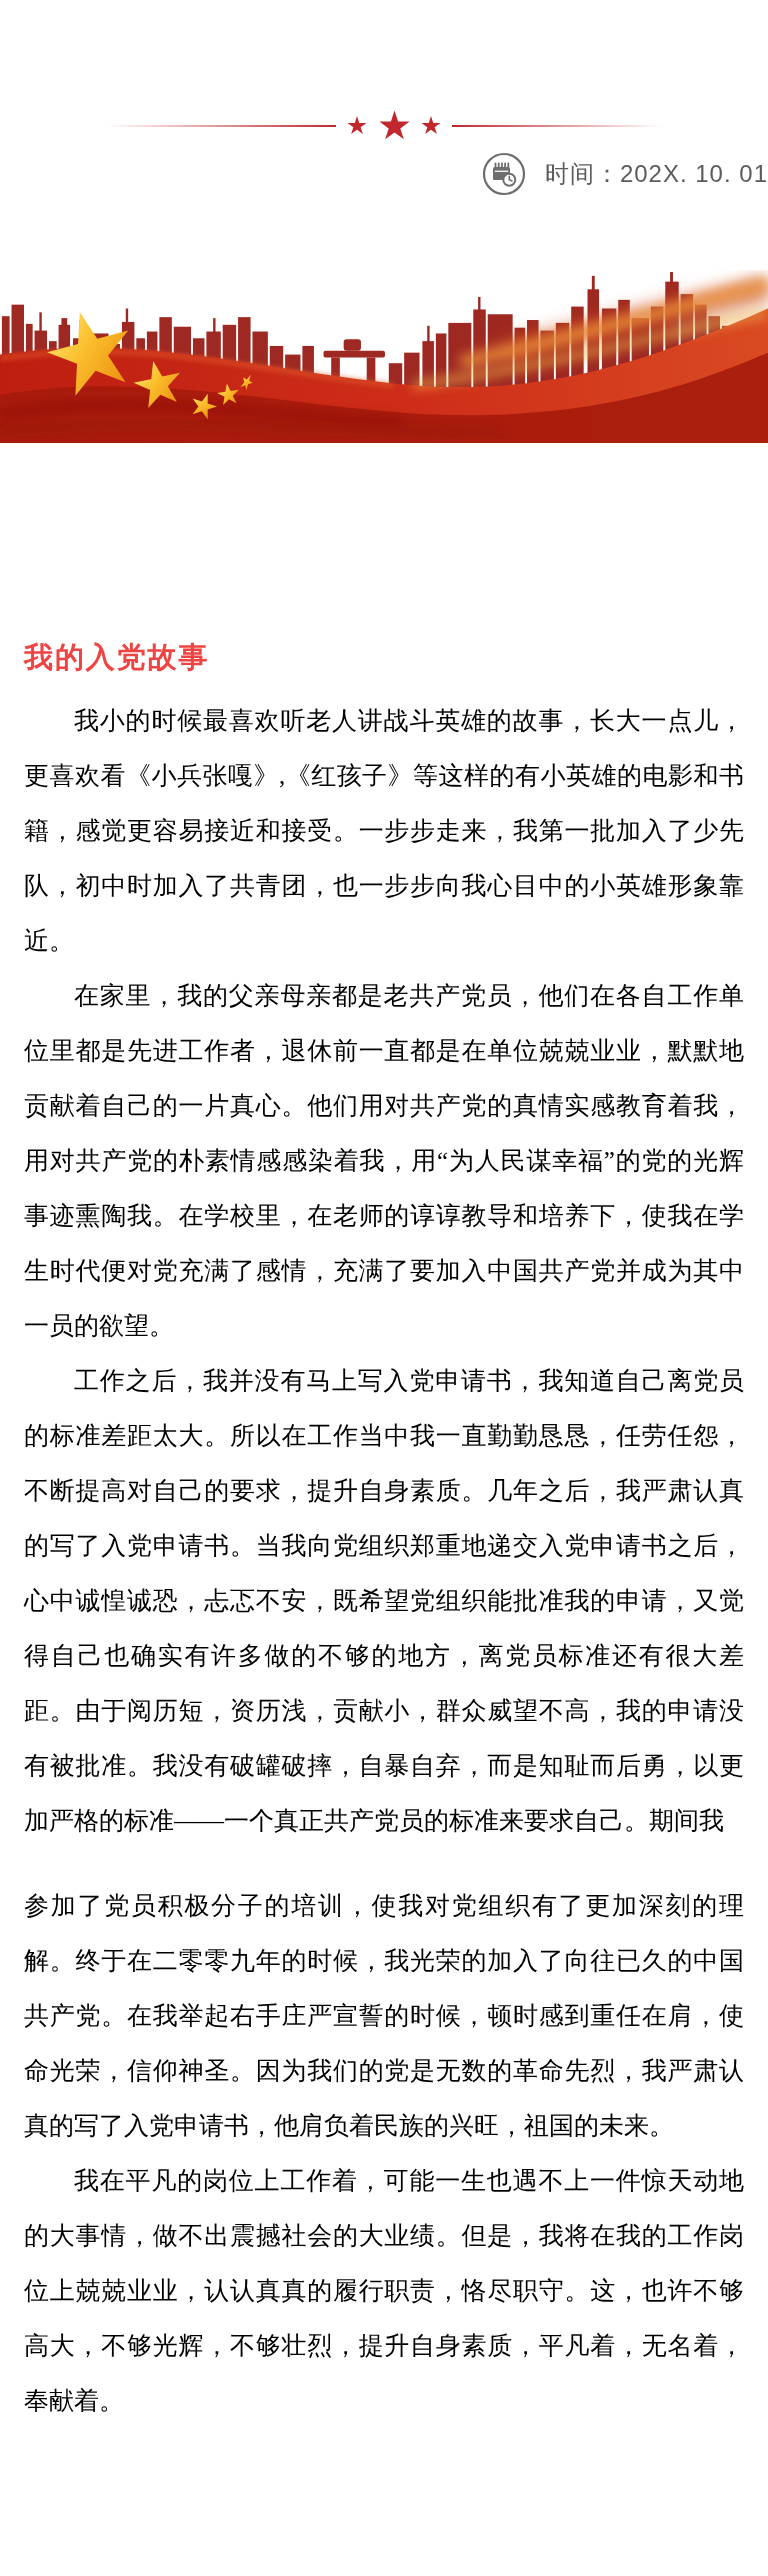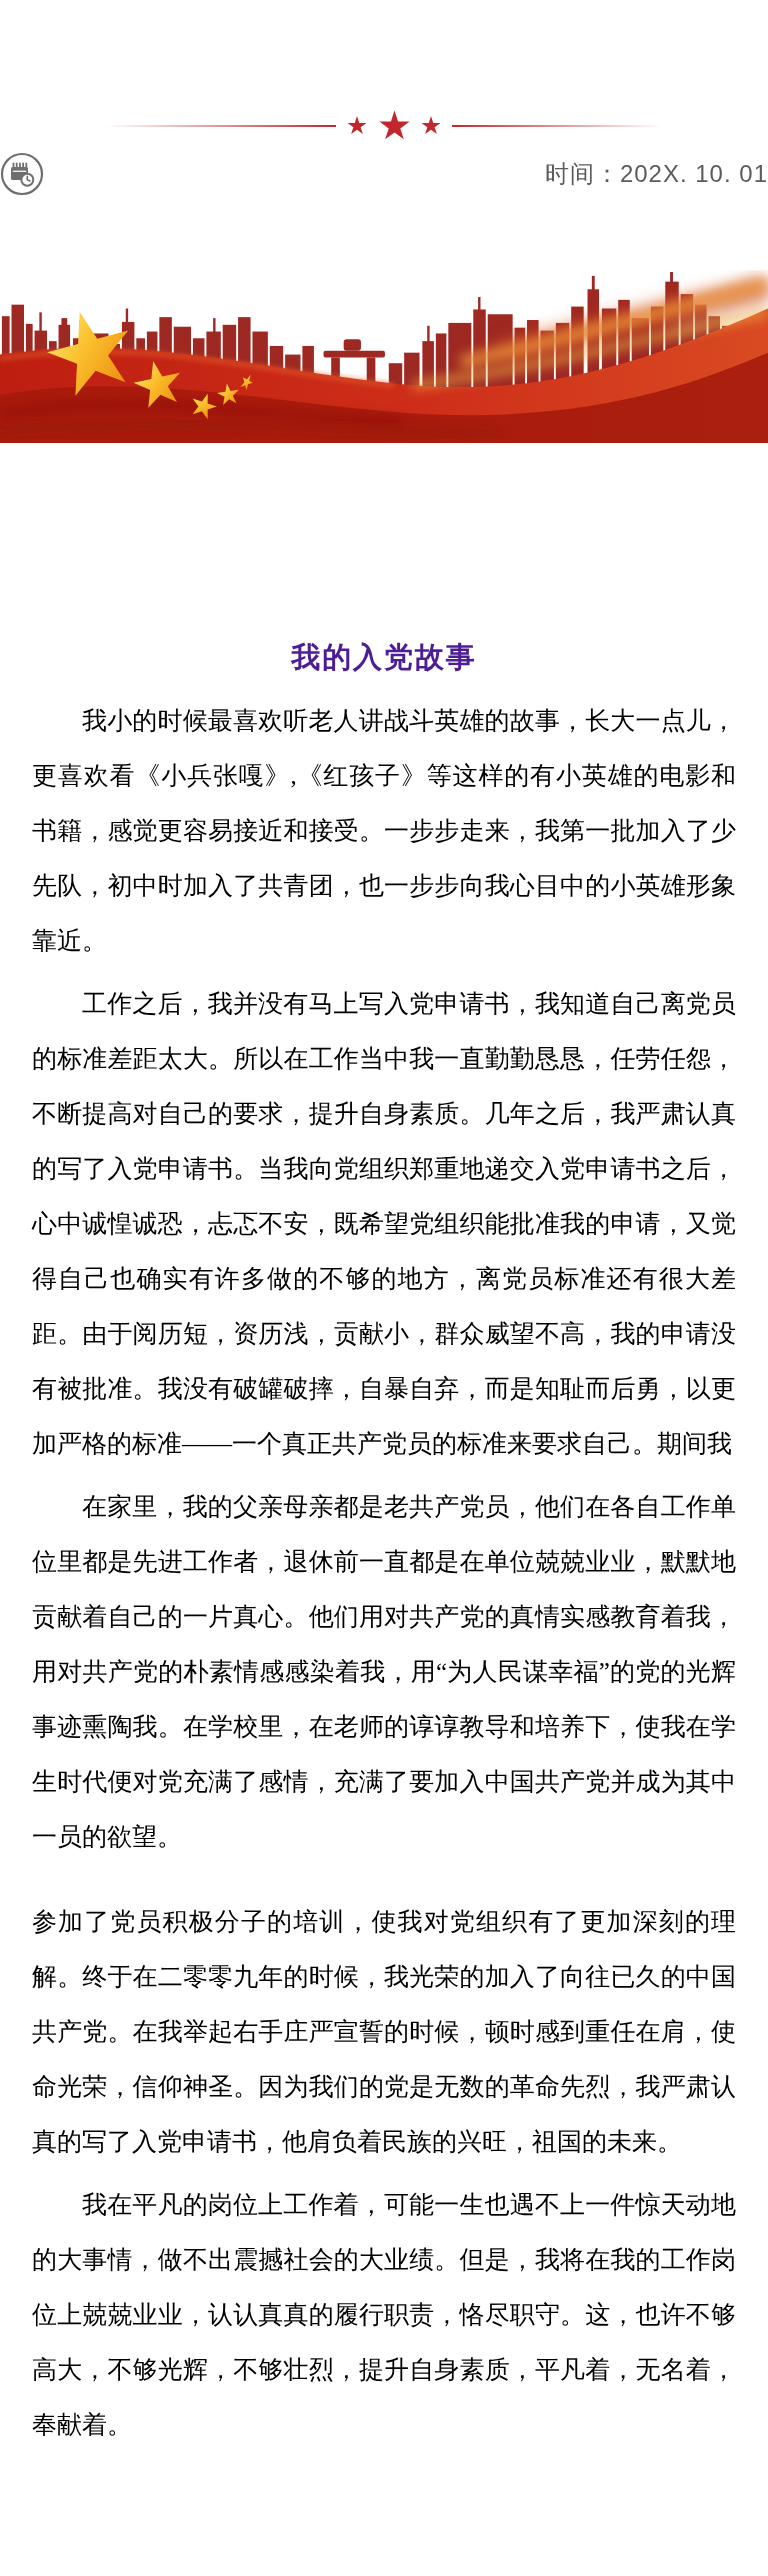--- a/index.html
+++ b/index.html
@@ -7,31 +7,31 @@
         font-family:"Liberation Sans",sans-serif;}
   
   .divider{position:absolute;top:105px;left:0;right:0;height:42px;
            display:flex;align-items:center;justify-content:center;}
   .divider .line{height:1.9px;flex:none;}
   .divider .line.left{width:230px;background:linear-gradient(to right,rgba(193,39,45,0),#C1272D);}
   .divider .line.right{width:210px;background:linear-gradient(to left,rgba(193,39,45,0),#C1272D);}
   .divider .stars{display:flex;align-items:center;gap:8.6px;margin:0 9.6px;}
   
   .time-badge{position:absolute;top:152px;left:0;right:0;display:flex;
-              align-items:center;justify-content:space-between;gap:19px;}
+              align-items:center;justify-content:flex-end;gap:19px;}
   .time-text{font-size:24px;color:#5b5b5b;letter-spacing:1px;font-family:"Liberation Sans",sans-serif;}
   
   .banner{position:absolute;top:270px;left:0;width:768px;height:173px;}
   .banner svg{display:block;}
   
   .article{position:absolute;top:636px;left:24px;width:720px;color:#000;}
-  .article h1{margin:0 0 15.4px 0;font-size:29px;line-height:42px;text-align:center;
-              font-weight:bold;letter-spacing:1.9px;color:#4c1d95;
+  .article h1{margin:0 0 15.4px 0;font-size:29px;line-height:42px;text-align:left;
+              font-weight:bold;letter-spacing:1.9px;color:#ef4444;
               font-family:Liberation Sans, sans-serif;}
-  .article p{margin:8px;font-size:25px;line-height:55px;text-align:justify;
+  .article p{margin:0;font-size:25px;line-height:55px;text-align:justify;
              font-family:"Liberation Serif","DejaVu Serif",serif;}
   .article p.indent{text-indent:50px;}
   .article p.gap-top{margin-top:30px;}
 </style>
 </head>
 <body>
 
 <div class="page">
 
   <div class="divider">
@@ -169,20 +169,20 @@
         <path transform="translate(212,142) rotate(18) scale(14)" fill="url(#gGold)" d="M0,-1 L0.2245,-0.309 L0.951,-0.309 L0.3633,0.118 L0.5878,0.809 L0,0.382 L-0.5878,0.809 L-0.3633,0.118 L-0.951,-0.309 L-0.2245,-0.309 Z"></path>
         <path transform="translate(238,130) rotate(-8) scale(12)" fill="url(#gGold)" d="M0,-1 L0.2245,-0.309 L0.951,-0.309 L0.3633,0.118 L0.5878,0.809 L0,0.382 L-0.5878,0.809 L-0.3633,0.118 L-0.951,-0.309 L-0.2245,-0.309 Z"></path>
         <path transform="translate(257,117) rotate(28) scale(6,9)" fill="url(#gGold)" d="M0,-1 L0.2245,-0.309 L0.951,-0.309 L0.3633,0.118 L0.5878,0.809 L0,0.382 L-0.5878,0.809 L-0.3633,0.118 L-0.951,-0.309 L-0.2245,-0.309 Z"></path>
       </g>
     </svg>
   </div>
 
   <div class="article">
     <h1>我的入党故事</h1>
     <p class="indent">我小的时候最喜欢听老人讲战斗英雄的故事，长大一点儿，更喜欢看《小兵张嘎》,《红孩子》等这样的有小英雄的电影和书籍，感觉更容易接近和接受。一步步走来，我第一批加入了少先队，初中时加入了共青团，也一步步向我心目中的小英雄形象靠近。</p>
+    <p class="indent">在家里，我的父亲母亲都是老共产党员，他们在各自工作单位里都是先进工作者，退休前一直都是在单位兢兢业业，默默地贡献着自己的一片真心。他们用对共产党的真情实感教育着我，用对共产党的朴素情感感染着我，用“为人民谋幸福”的党的光辉事迹熏陶我。在学校里，在老师的谆谆教导和培养下，使我在学生时代便对党充满了感情，充满了要加入中国共产党并成为其中一员的欲望。</p>
     <p class="indent">工作之后，我并没有马上写入党申请书，我知道自己离党员的标准差距太大。所以在工作当中我一直勤勤恳恳，任劳任怨，不断提高对自己的要求，提升自身素质。几年之后，我严肃认真的写了入党申请书。当我向党组织郑重地递交入党申请书之后，心中诚惶诚恐，忐忑不安，既希望党组织能批准我的申请，又觉得自己也确实有许多做的不够的地方，离党员标准还有很大差距。由于阅历短，资历浅，贡献小，群众威望不高，我的申请没有被批准。我没有破罐破摔，自暴自弃，而是知耻而后勇，以更加严格的标准——一个真正共产党员的标准来要求自己。期间我</p>
-    <p class="indent">在家里，我的父亲母亲都是老共产党员，他们在各自工作单位里都是先进工作者，退休前一直都是在单位兢兢业业，默默地贡献着自己的一片真心。他们用对共产党的真情实感教育着我，用对共产党的朴素情感感染着我，用“为人民谋幸福”的党的光辉事迹熏陶我。在学校里，在老师的谆谆教导和培养下，使我在学生时代便对党充满了感情，充满了要加入中国共产党并成为其中一员的欲望。</p>
     <p class="gap-top">参加了党员积极分子的培训，使我对党组织有了更加深刻的理解。终于在二零零九年的时候，我光荣的加入了向往已久的中国共产党。在我举起右手庄严宣誓的时候，顿时感到重任在肩，使命光荣，信仰神圣。因为我们的党是无数的革命先烈，我严肃认真的写了入党申请书，他肩负着民族的兴旺，祖国的未来。</p>
     <p class="indent">我在平凡的岗位上工作着，可能一生也遇不上一件惊天动地的大事情，做不出震撼社会的大业绩。但是，我将在我的工作岗位上兢兢业业，认认真真的履行职责，恪尽职守。这，也许不够高大，不够光辉，不够壮烈，提升自身素质，平凡着，无名着，奉献着。</p>
   </div>
 
 </div>
 
 
 </body></html>

